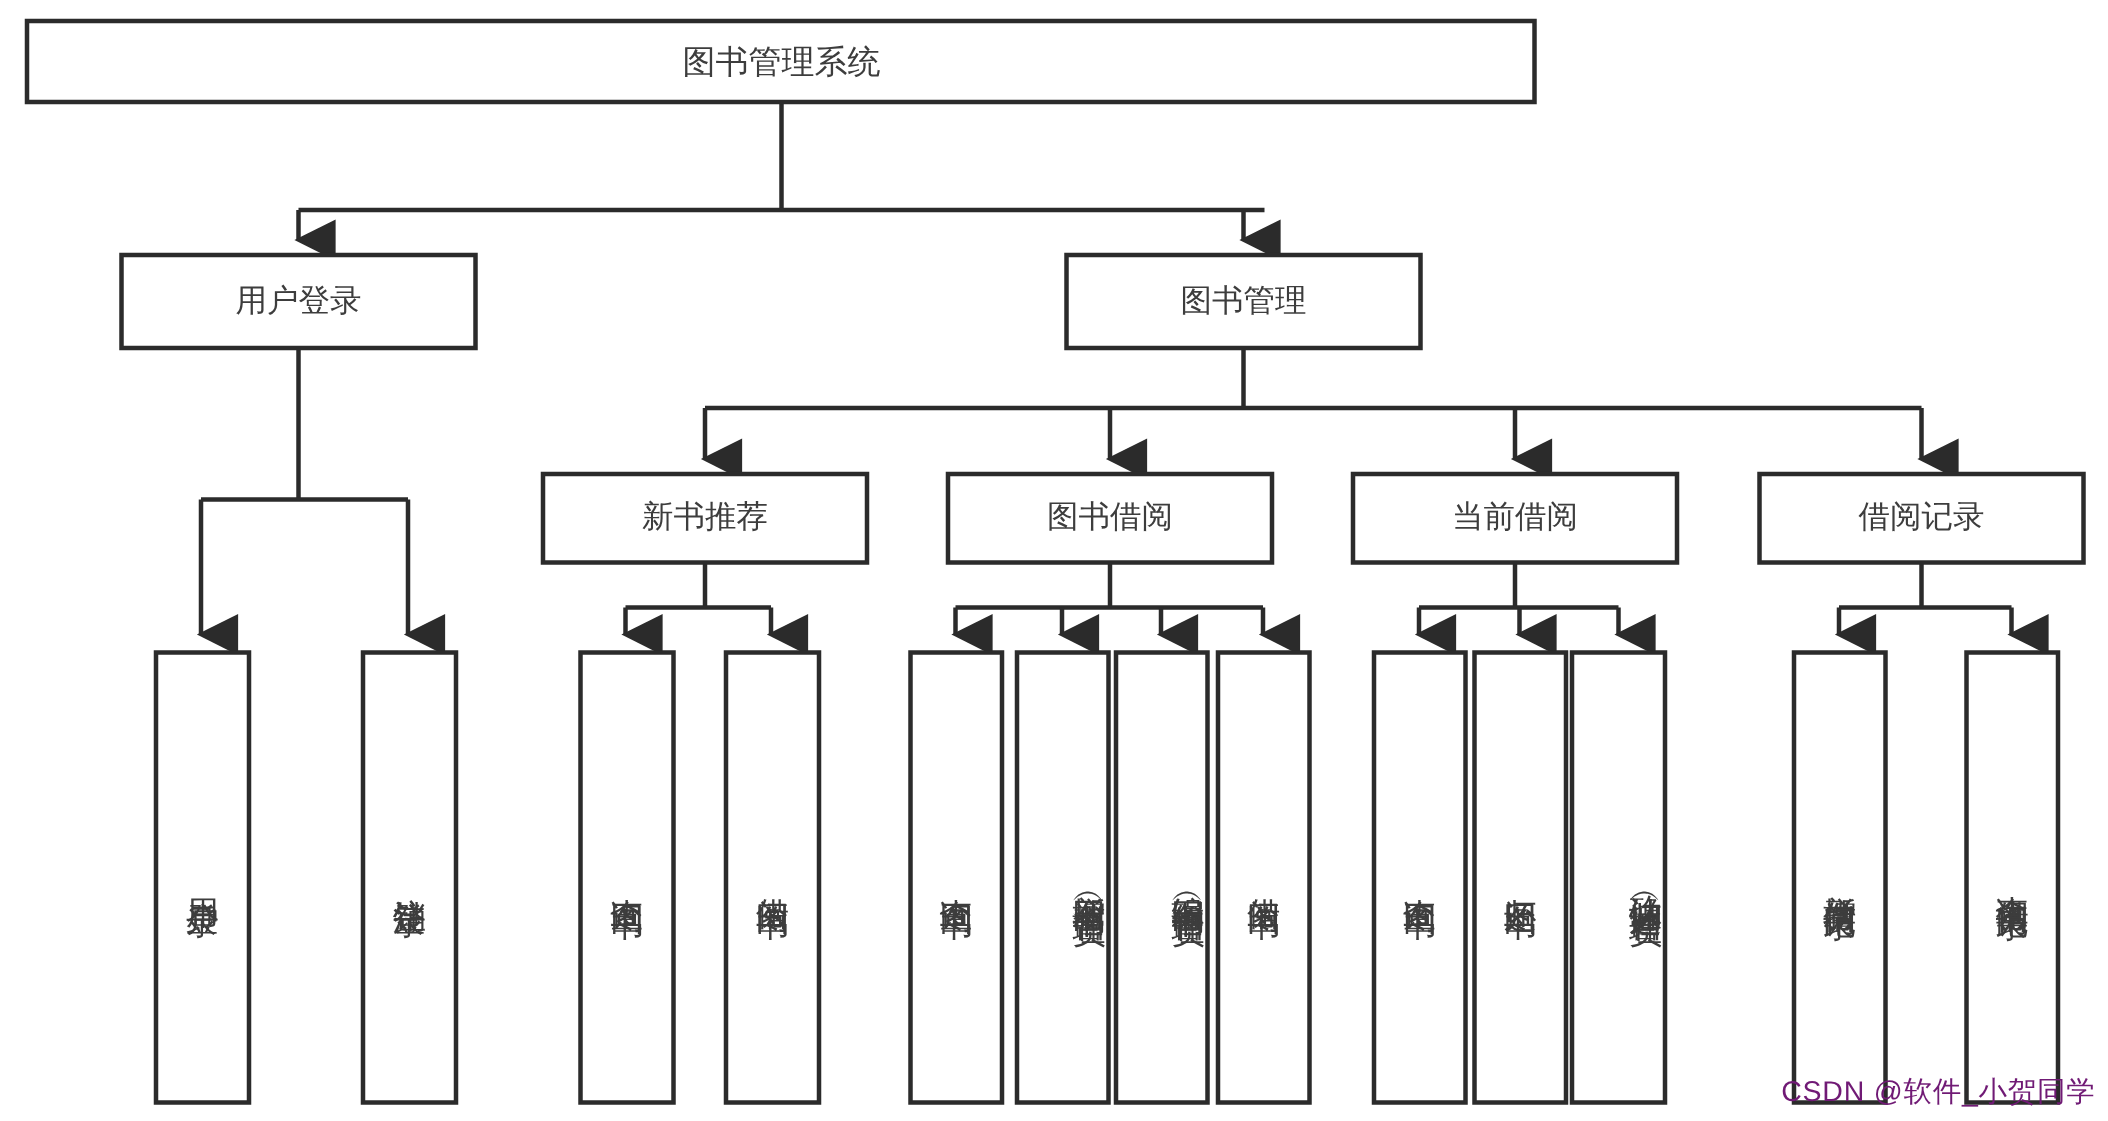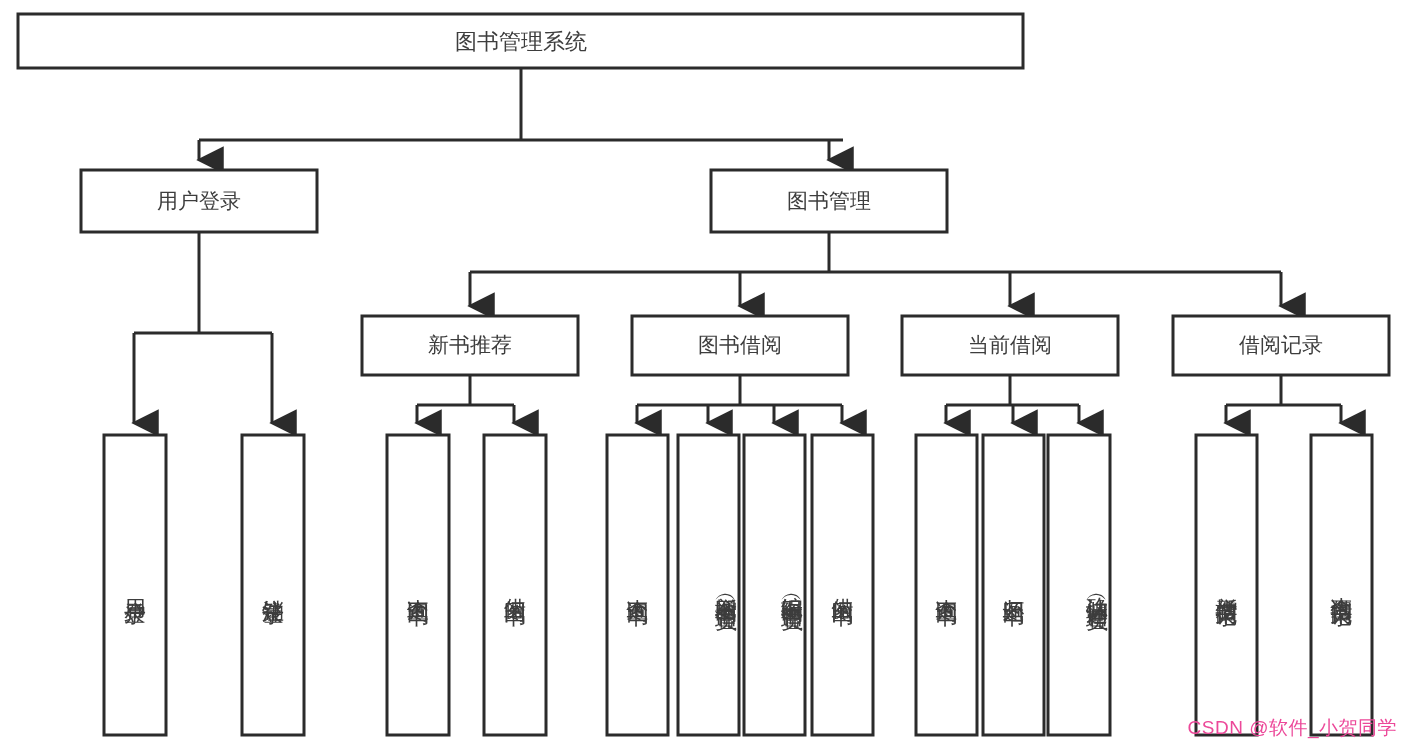--- a/index.html
+++ b/index.html
@@ -47,21 +47,21 @@
     text-align:center;
     pointer-events:none;
   }
 
   #watermark{
     position:absolute;
     right:8px;
     bottom:6px;
     font-family:"Liberation Sans","DejaVu Sans",sans-serif;
     font-size:19px;
-    color:#ec4899;
+    color:#701a75;
     letter-spacing:0.5px;
     white-space:nowrap;
   }
 </style>
 </head>
 <body>
 
 <div id="diagram-root">
 
   <svg id="tree" viewBox="0 0 1405 747">

